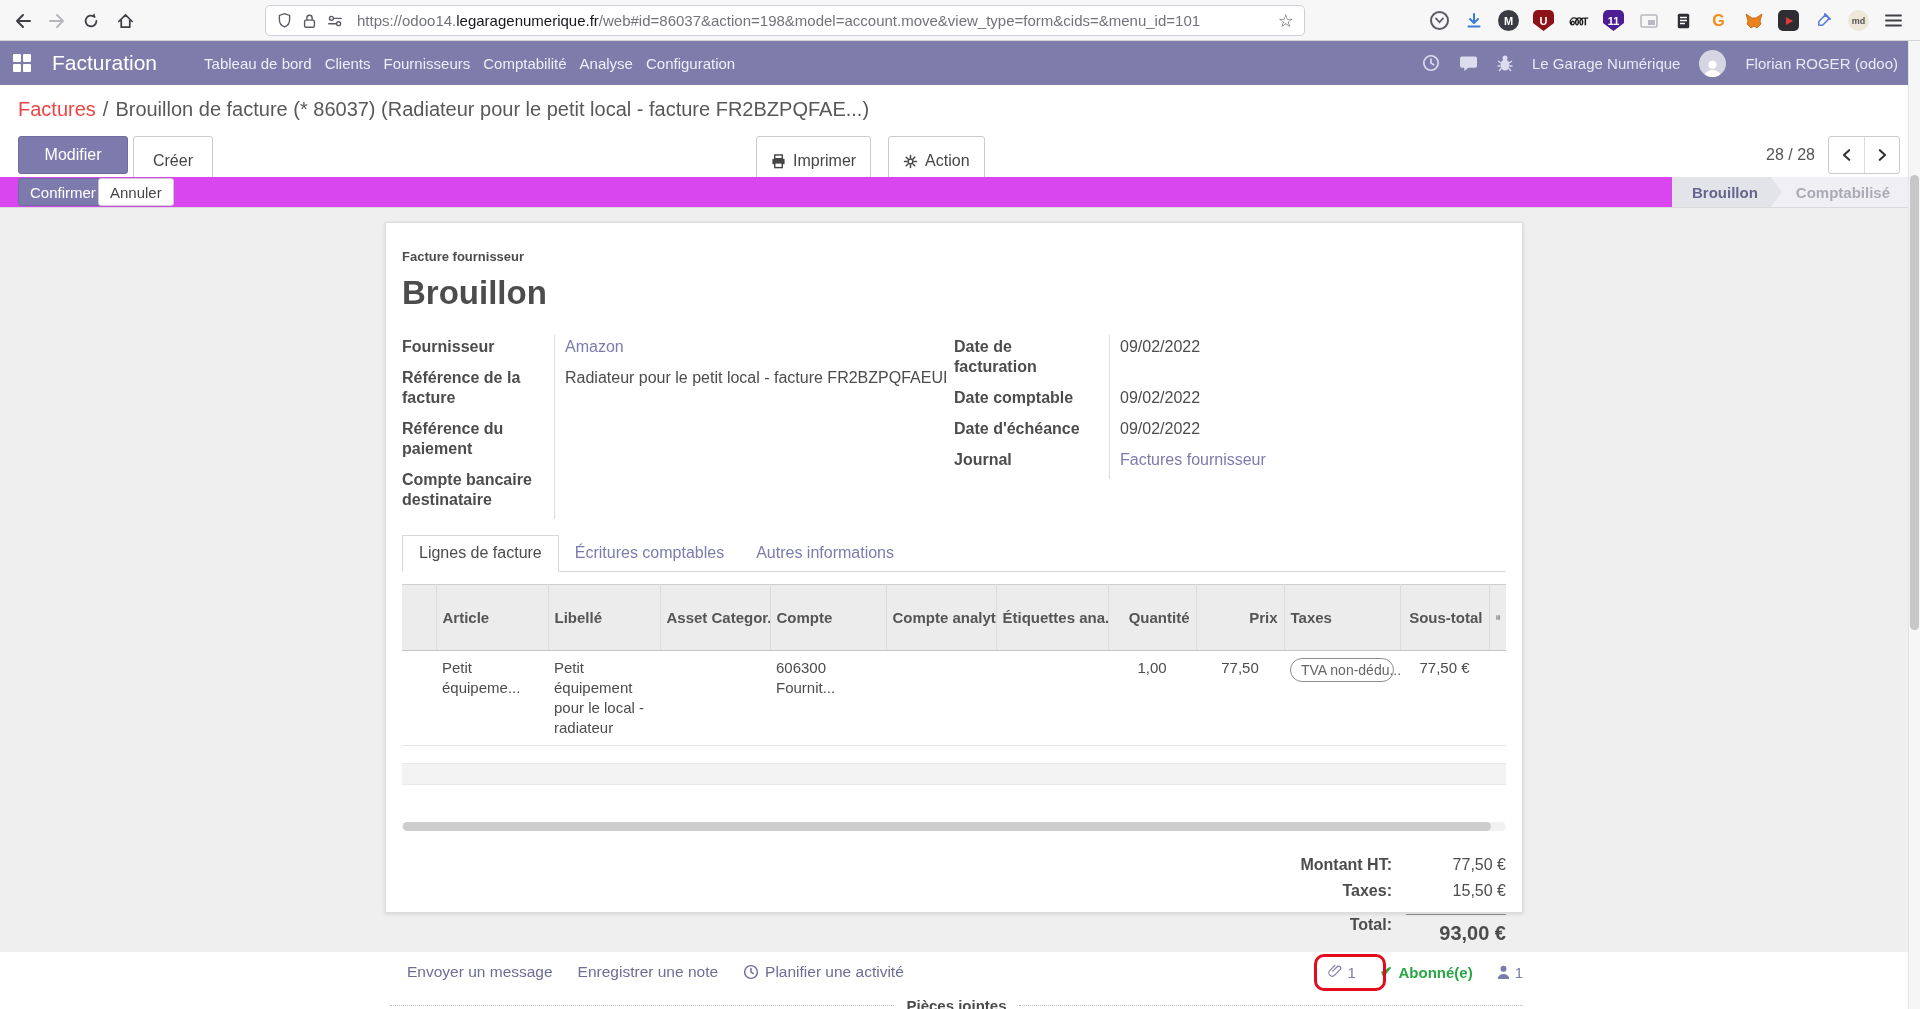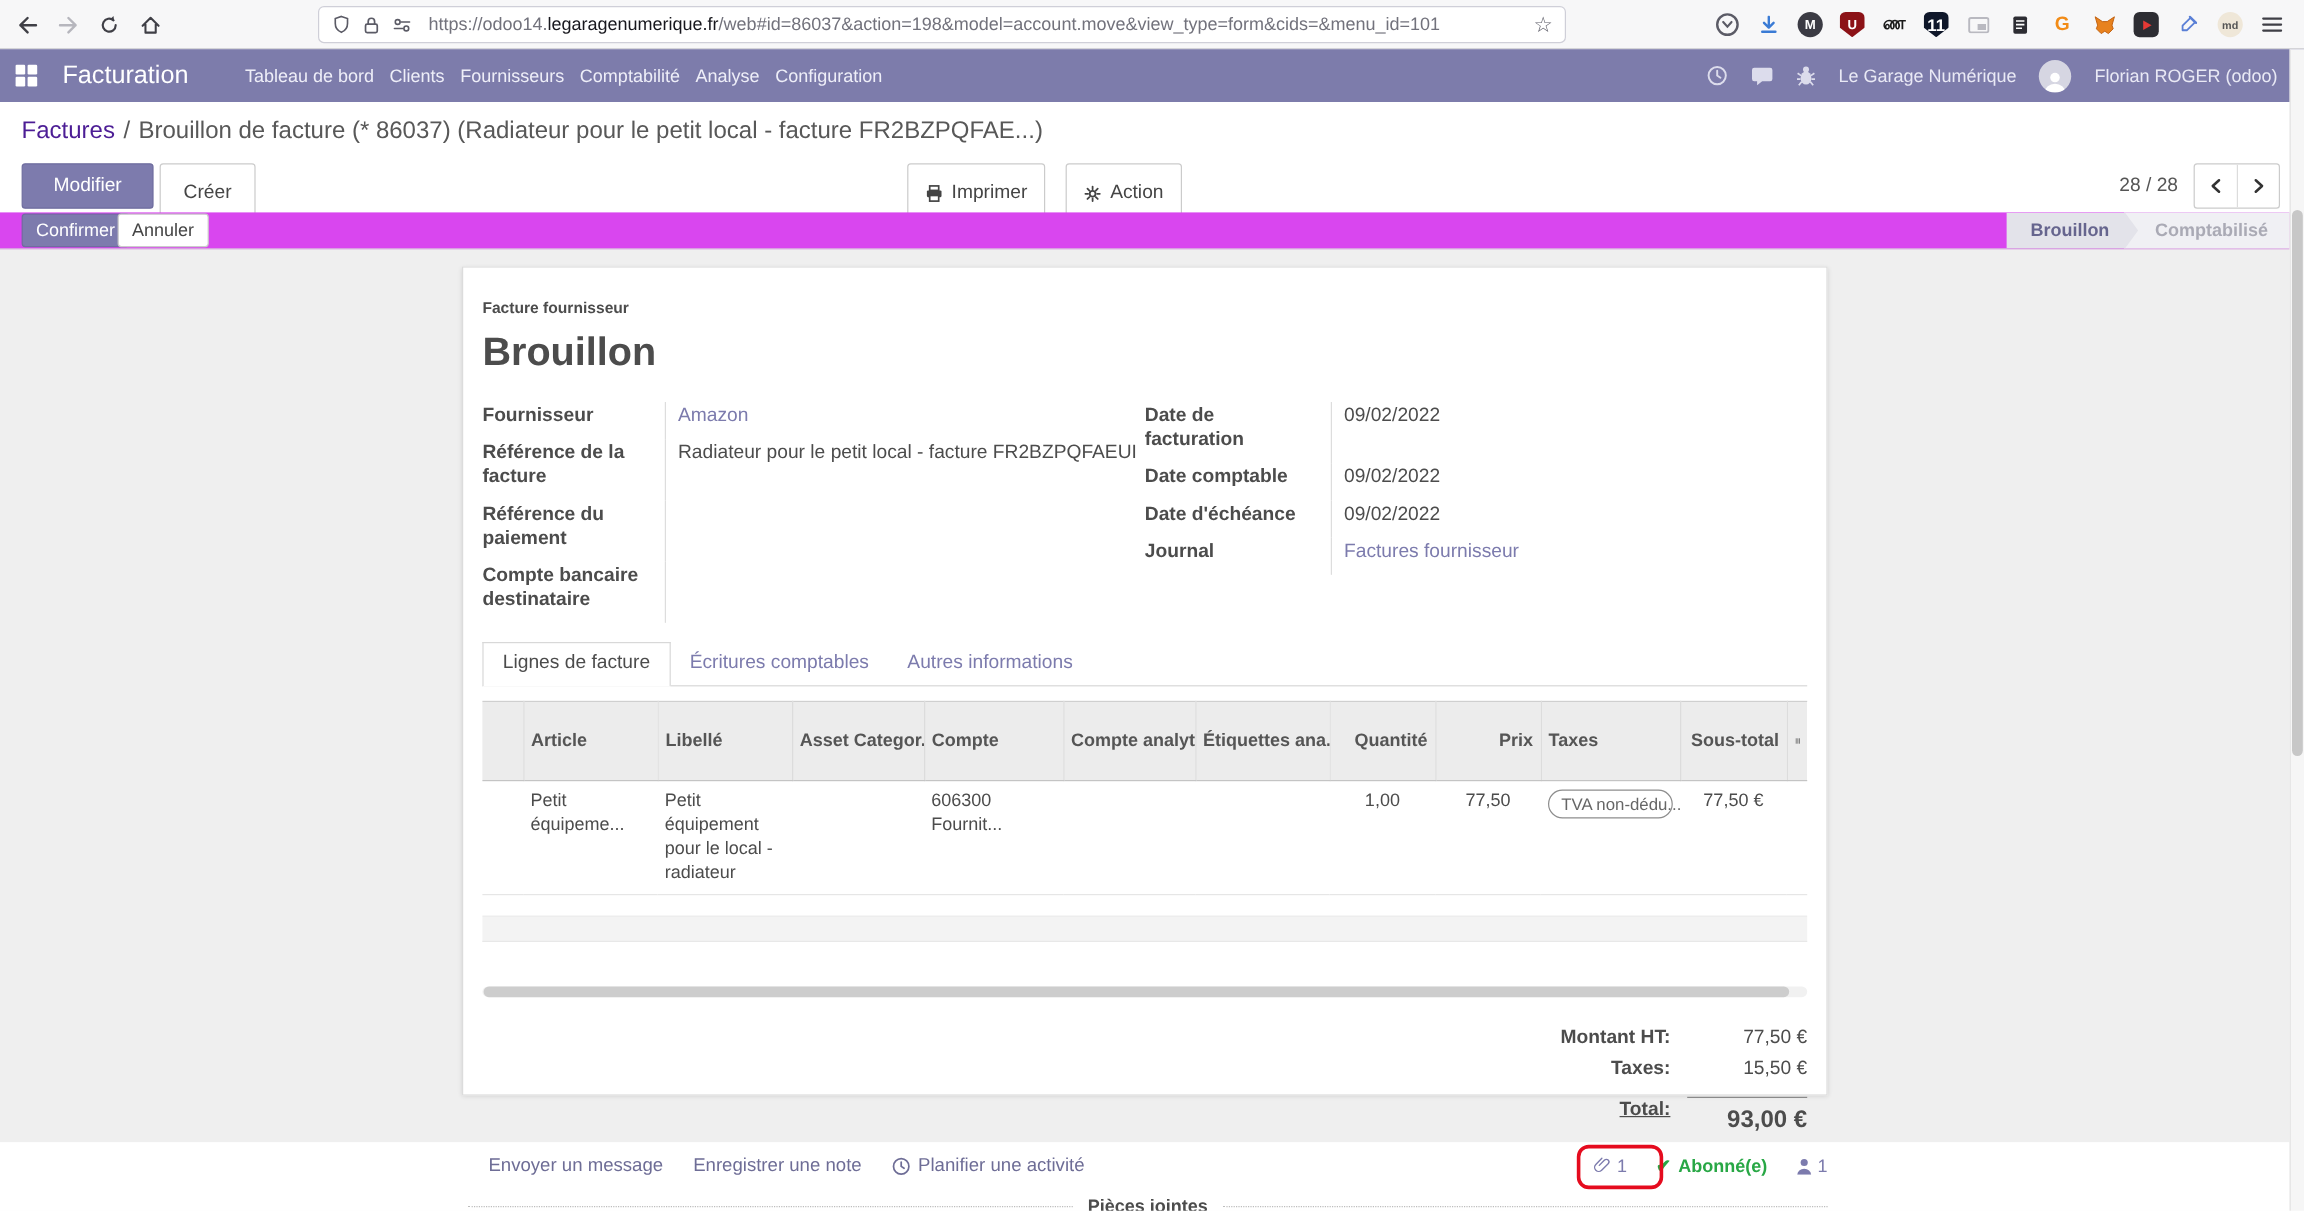--- a/index.html
+++ b/index.html
@@ -36,21 +36,21 @@
   .brand { font-size:21px; margin-left:21px; font-weight:400; }
   .menus { display:flex; gap:13px; margin-left:47px; font-size:15px; color:#eeeef8; }
   .menus span { cursor:pointer; }
   .nav-right { margin-left:auto; display:flex; align-items:center; gap:19px; margin-right:22px; font-size:15px; color:#e9e9f5; }
   .avatar { width:27px; height:27px; border-radius:50%; background:#d6d6e2; overflow:hidden;
     display:flex; align-items:flex-end; justify-content:center; }
 
   
   .breadcrumb { position:absolute; top:85px; left:18px; height:48px; display:flex;
     align-items:center; font-size:20px; color:#585858; white-space:nowrap; }
-  .bc-link { color:#4c1d95; cursor:pointer;text-align:right; }
+  .bc-link { color:#ef4444; cursor:pointer;text-align:right; }
   .bc-sep { margin:0 7px; }
   .btn { display:inline-flex; align-items:center; justify-content:center; gap:7px;
     font-size:16px; border-radius:3px; cursor:pointer; }
   .btn-primary { background:#7d7bad; color:#fff; border:1px solid #6f6d9f; }
   .btn-default { background:#fff; color:#454545; border:1px solid #cbcbcb; }
   .btn-edit { position:absolute; top:136px; left:18px; width:110px; height:38px; }
   .btn-create { position:absolute; top:136px; left:133px; width:80px; height:50px; }
   .cp-center { position:absolute; top:136px; left:756px; display:flex; gap:17px; }
   .cp-center .btn { height:50px; padding:0 14px;justify-content:flex-end; }
   .pager { position:absolute; top:136px; right:20px; display:flex; align-items:center; gap:13px; }
@@ -104,21 +104,21 @@
   .cog-col { display:flex; justify-content:center; }
   .stripe-white { height:18px; border-bottom:1px solid #e8e8e8; }
   .stripe-gray  { height:21px; background:#f3f3f3; border-bottom:1px solid #e8e8e8; }
   .hscroll { margin-top:37px; height:9px; background:#f1f1f1; border-radius:5px; position:relative; }
   .hscroll .thumb { position:absolute; left:1px; right:15px; top:0; height:9px; background:#cdcdcd; border-radius:5px; }
 
   .totals { margin-top:25px; margin-left:auto; width:250px; display:grid;
     grid-template-columns:1fr 100px; font-size:16px; }
   .tlabel { text-align:right; font-weight:bold; padding:0 14px 8px 0; }
   .tvalue { text-align:right; padding-bottom:8px; }
-  .tlabel.final { padding-top:8px;text-decoration:underline; }
+  .tlabel.final { padding-top:8px; }
   .tvalue.final { font-size:20px; font-weight:bold; border-top:1px solid #8a8a8a; margin-top:6px; padding-top:7px; }
 
   
   .chatter { position:absolute; left:0; right:12px; bottom:0; height:57px; background:#fff; }
   .chatter-links { position:absolute; left:407px; top:11px; display:flex; gap:25px;
     font-size:15.5px; color:#6e6d96; align-items:center; }
   .chatter-links .cl { display:flex; align-items:center; gap:6px; cursor:pointer; }
   .chatter-right { position:absolute; right:385px; top:11px; display:flex; gap:24px; align-items:center; font-size:15px; }
   .attach-group { position:relative; display:flex; align-items:center; gap:5px; color:#7c7bad; cursor:pointer; }
   .red-box { position:absolute; left:-14px; top:-10px; width:72px; height:37px;
@@ -190,21 +190,21 @@
     </span>
     <span class="ext">
       <svg width="16" height="16" viewBox="0 0 16 16">
           <path d="M8 1 V9 M4 6 L8 10 L12 6" stroke="#3a7bd5" stroke-width="2" fill="none" stroke-linecap="round" stroke-linejoin="round"></path>
           <path d="M2.5 13.5 H13.5" stroke="#3a7bd5" stroke-width="2" stroke-linecap="round"></path>
         </svg>
     </span>
     <span class="ext circle" style="background:#3b3b44;color:#fff">M</span>
     <span class="ext" style="background:#8c1217;color:#fff;clip-path:polygon(0 0,100% 0,100% 62%,50% 100%,0 62%)">U</span>
     <span class="ext" style="color:#1a1a1a;font-size:15px">ண</span>
-    <span class="ext" style="background:#0f172a;color:#fff;clip-path:polygon(0 0,100% 0,100% 62%,50% 100%,0 62%);font-size:14px">11</span>
+    <span class="ext" style="background:#4c1d95;color:#fff;clip-path:polygon(0 0,100% 0,100% 62%,50% 100%,0 62%);font-size:11px">11</span>
     <span class="ext">
       <svg width="18" height="14" viewBox="0 0 18 14">
           <rect x="1" y="1" width="16" height="12" rx="1.5" stroke="#b9b9c0" stroke-width="1.6" fill="none"></rect>
           <rect x="8" y="6" width="7" height="5" fill="#b9b9c0"></rect>
         </svg>
     </span>
     <span class="ext">
       <svg width="13" height="16" viewBox="0 0 13 16">
           <rect x="0.8" y="0.8" width="11.4" height="14.4" rx="1.5" fill="#2d2d33"></rect>
           <path d="M3 4.5 H10 M3 7.5 H10 M3 10.5 H8" stroke="#fff" stroke-width="1.3"></path>

